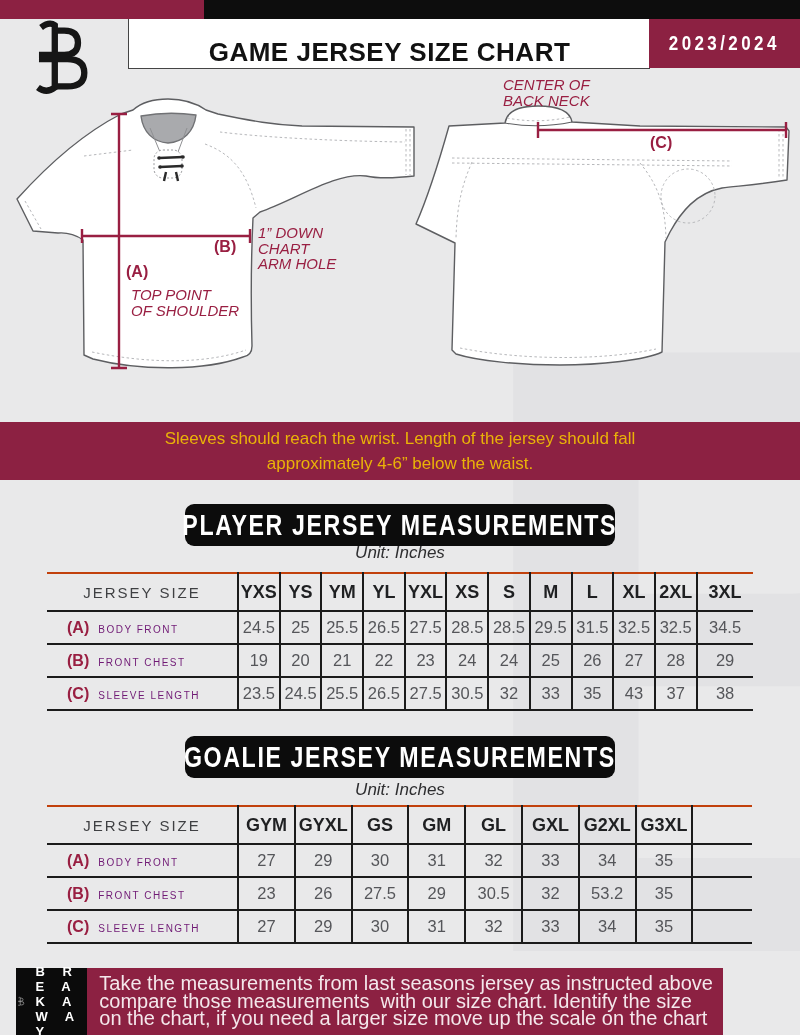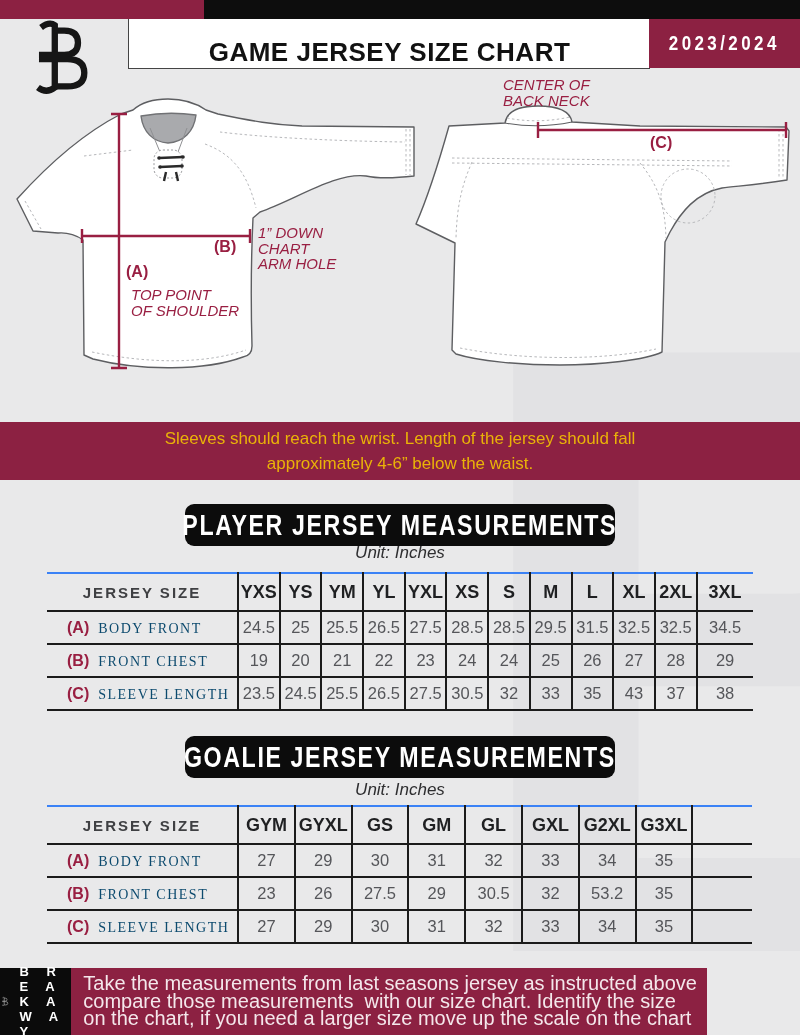--- a/index.html
+++ b/index.html
@@ -39,33 +39,33 @@
         display:flex;align-items:center;justify-content:center;}
   .pill span{color:#fff;font-size:29px;font-weight:800;letter-spacing:2px;
              transform:scaleX(0.8);white-space:nowrap;}
   .unit{width:800px;left:0;text-align:center;font-style:italic;font-size:17px;color:#2e2e30;z-index:2;}
 
   
   table.sizetable{position:absolute;left:47px;width:705px;border-collapse:collapse;
                   table-layout:fixed;z-index:2;}
   .sizetable th,.sizetable td{border-bottom:2px solid #1b1b1b;border-right:2px solid #1b1b1b;
                   padding:0;text-align:center;vertical-align:middle;background:transparent;}
-  .sizetable thead th{border-top:2px solid #3b82f6;font-weight:bold;}
+  .sizetable thead th{border-top:2px solid #c2410c;}
   .sizetable th:last-child,.sizetable td:last-child{border-right:0;}
   .sizetable thead tr{height:38px;}
   .sizetable tbody tr{height:33px;}
   .corner-head{font-weight:400;font-size:15px;letter-spacing:2px;color:#3f4043;}
   .size-head{font-size:18px;font-weight:700;color:#1f2022;}
   .row-label{text-align:left !important;padding-left:20px !important;white-space:nowrap;}
   .row-key{color:var(--accent);font-weight:800;font-size:16px;margin-right:9px;}
-  .row-name{font-size:14px;letter-spacing:1.5px;color:#0c4a6e;font-family:Liberation Serif, serif;}
+  .row-name{font-size:10px;letter-spacing:1.5px;color:#701a75;}
   .val{font-size:16.5px;color:#55565a;}
 
   
-  #footer{left:0;top:968px;width:700px;height:67px;display:flex;z-index:2;}
+  #footer{left:0;top:968px;width:700px;height:67px;display:flex;z-index:2;padding-left:16px;}
   #footer-brand{width:222px;background:#0b0b0b;display:flex;align-items:center;justify-content:center;}
   #footer-brand .brand-text{color:#fff;font-size:13px;font-weight:700;letter-spacing:7px;margin-left:10px;}
   #footer-note{flex:1;background:var(--band);padding:7px 10px 0 12px;}
   #footer-note div{color:#f4e7eb;font-size:20px;line-height:17.5px;white-space:nowrap;}
 </style>
 </head>
 <body>
 
 <div id="page">
 

